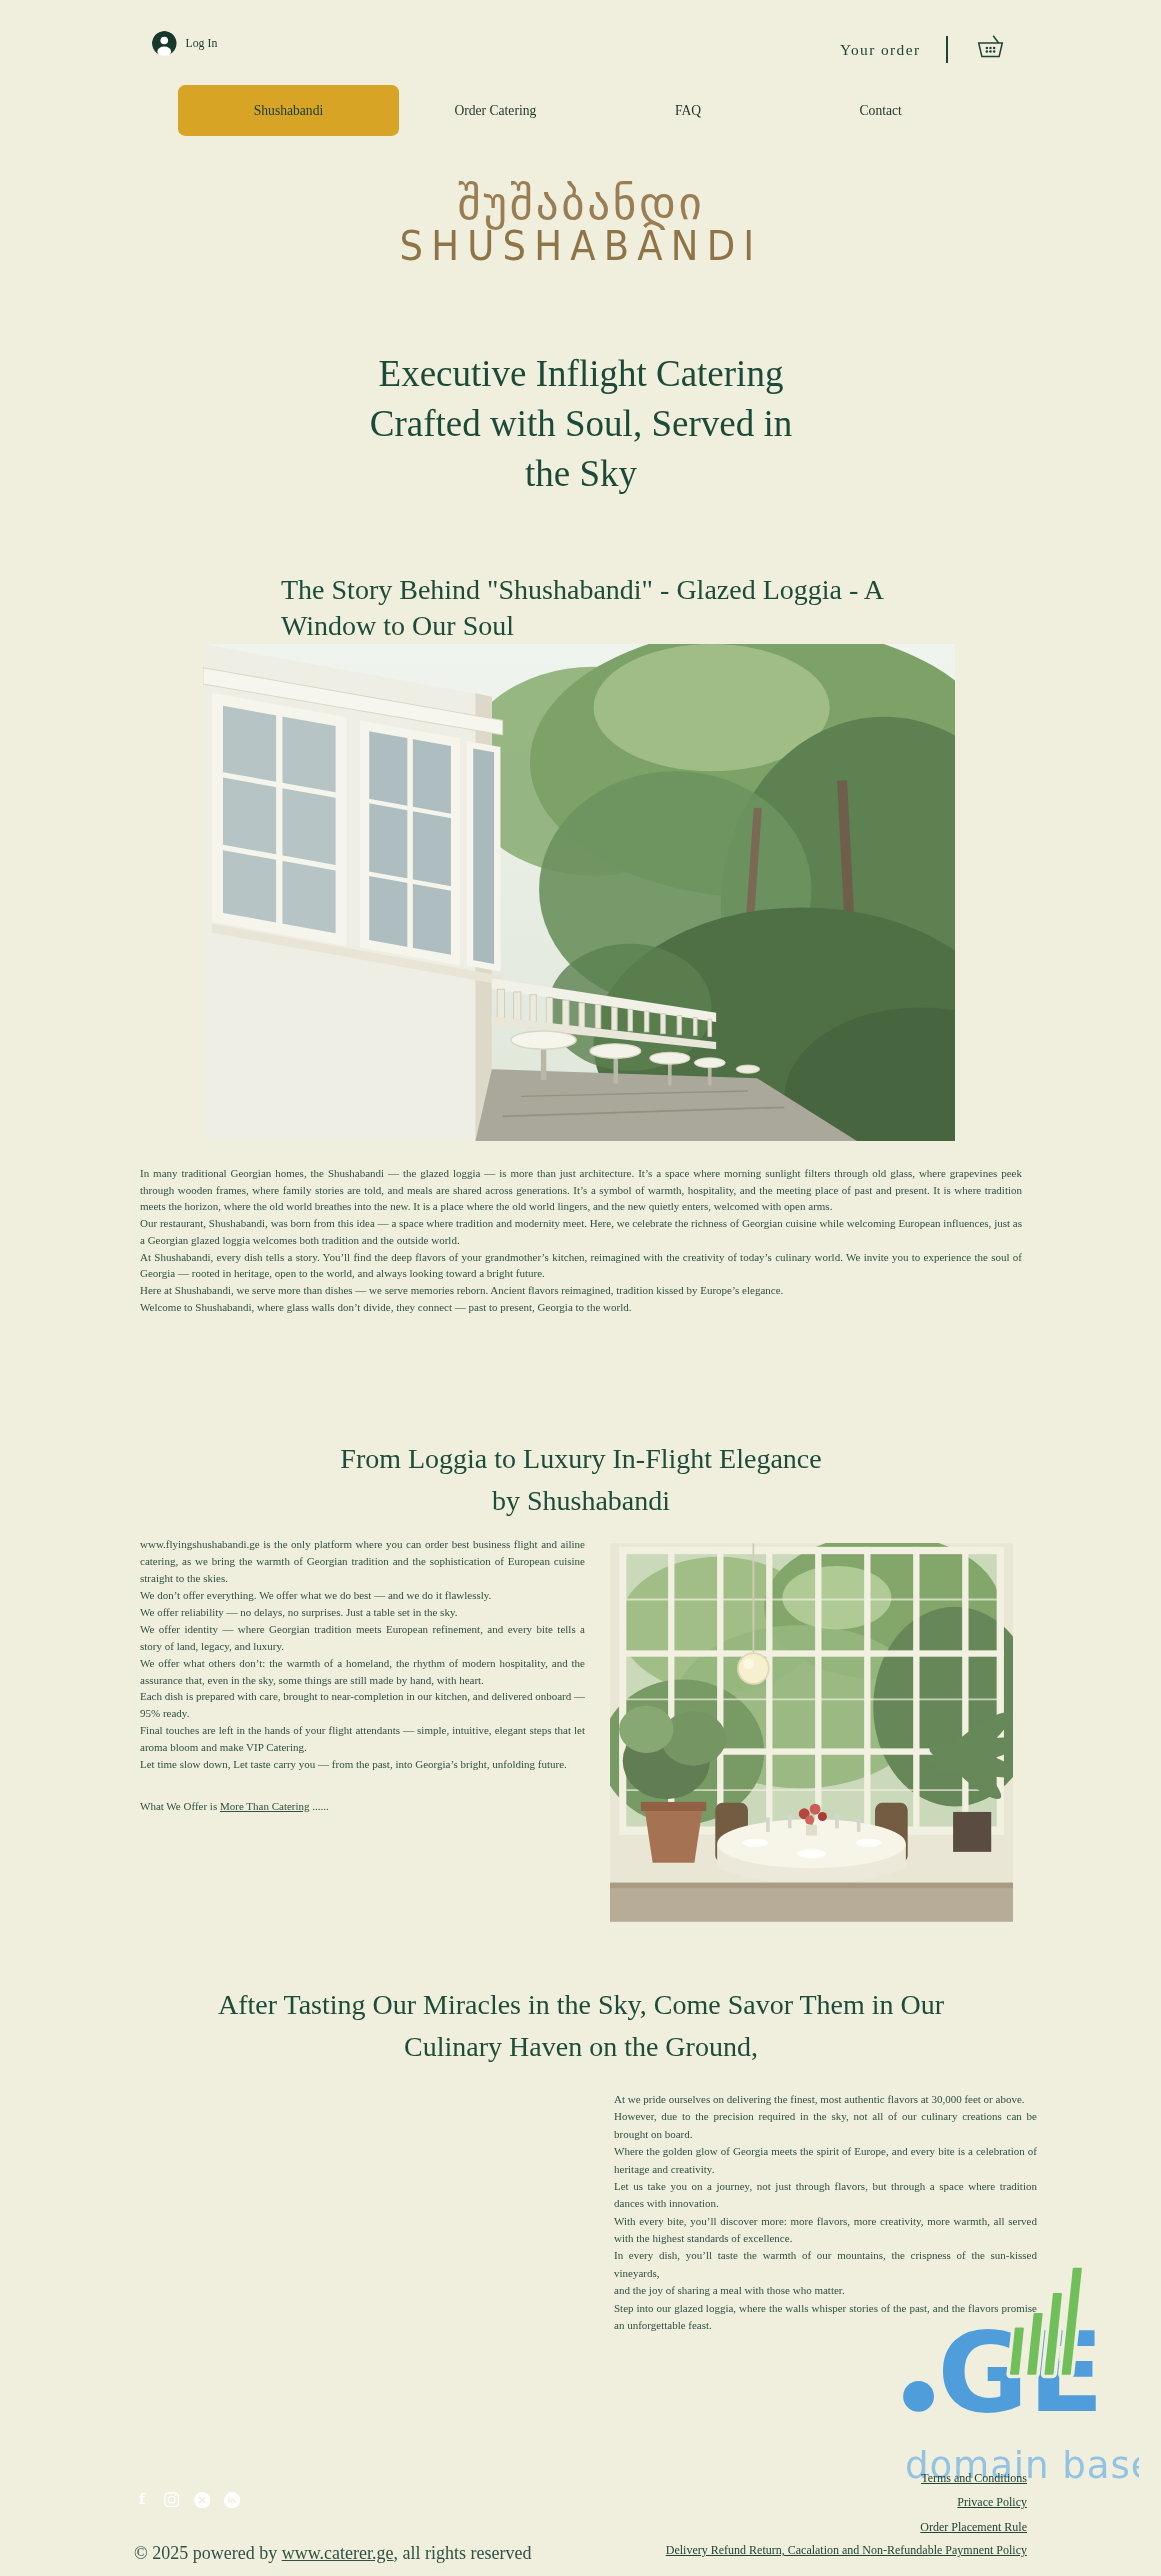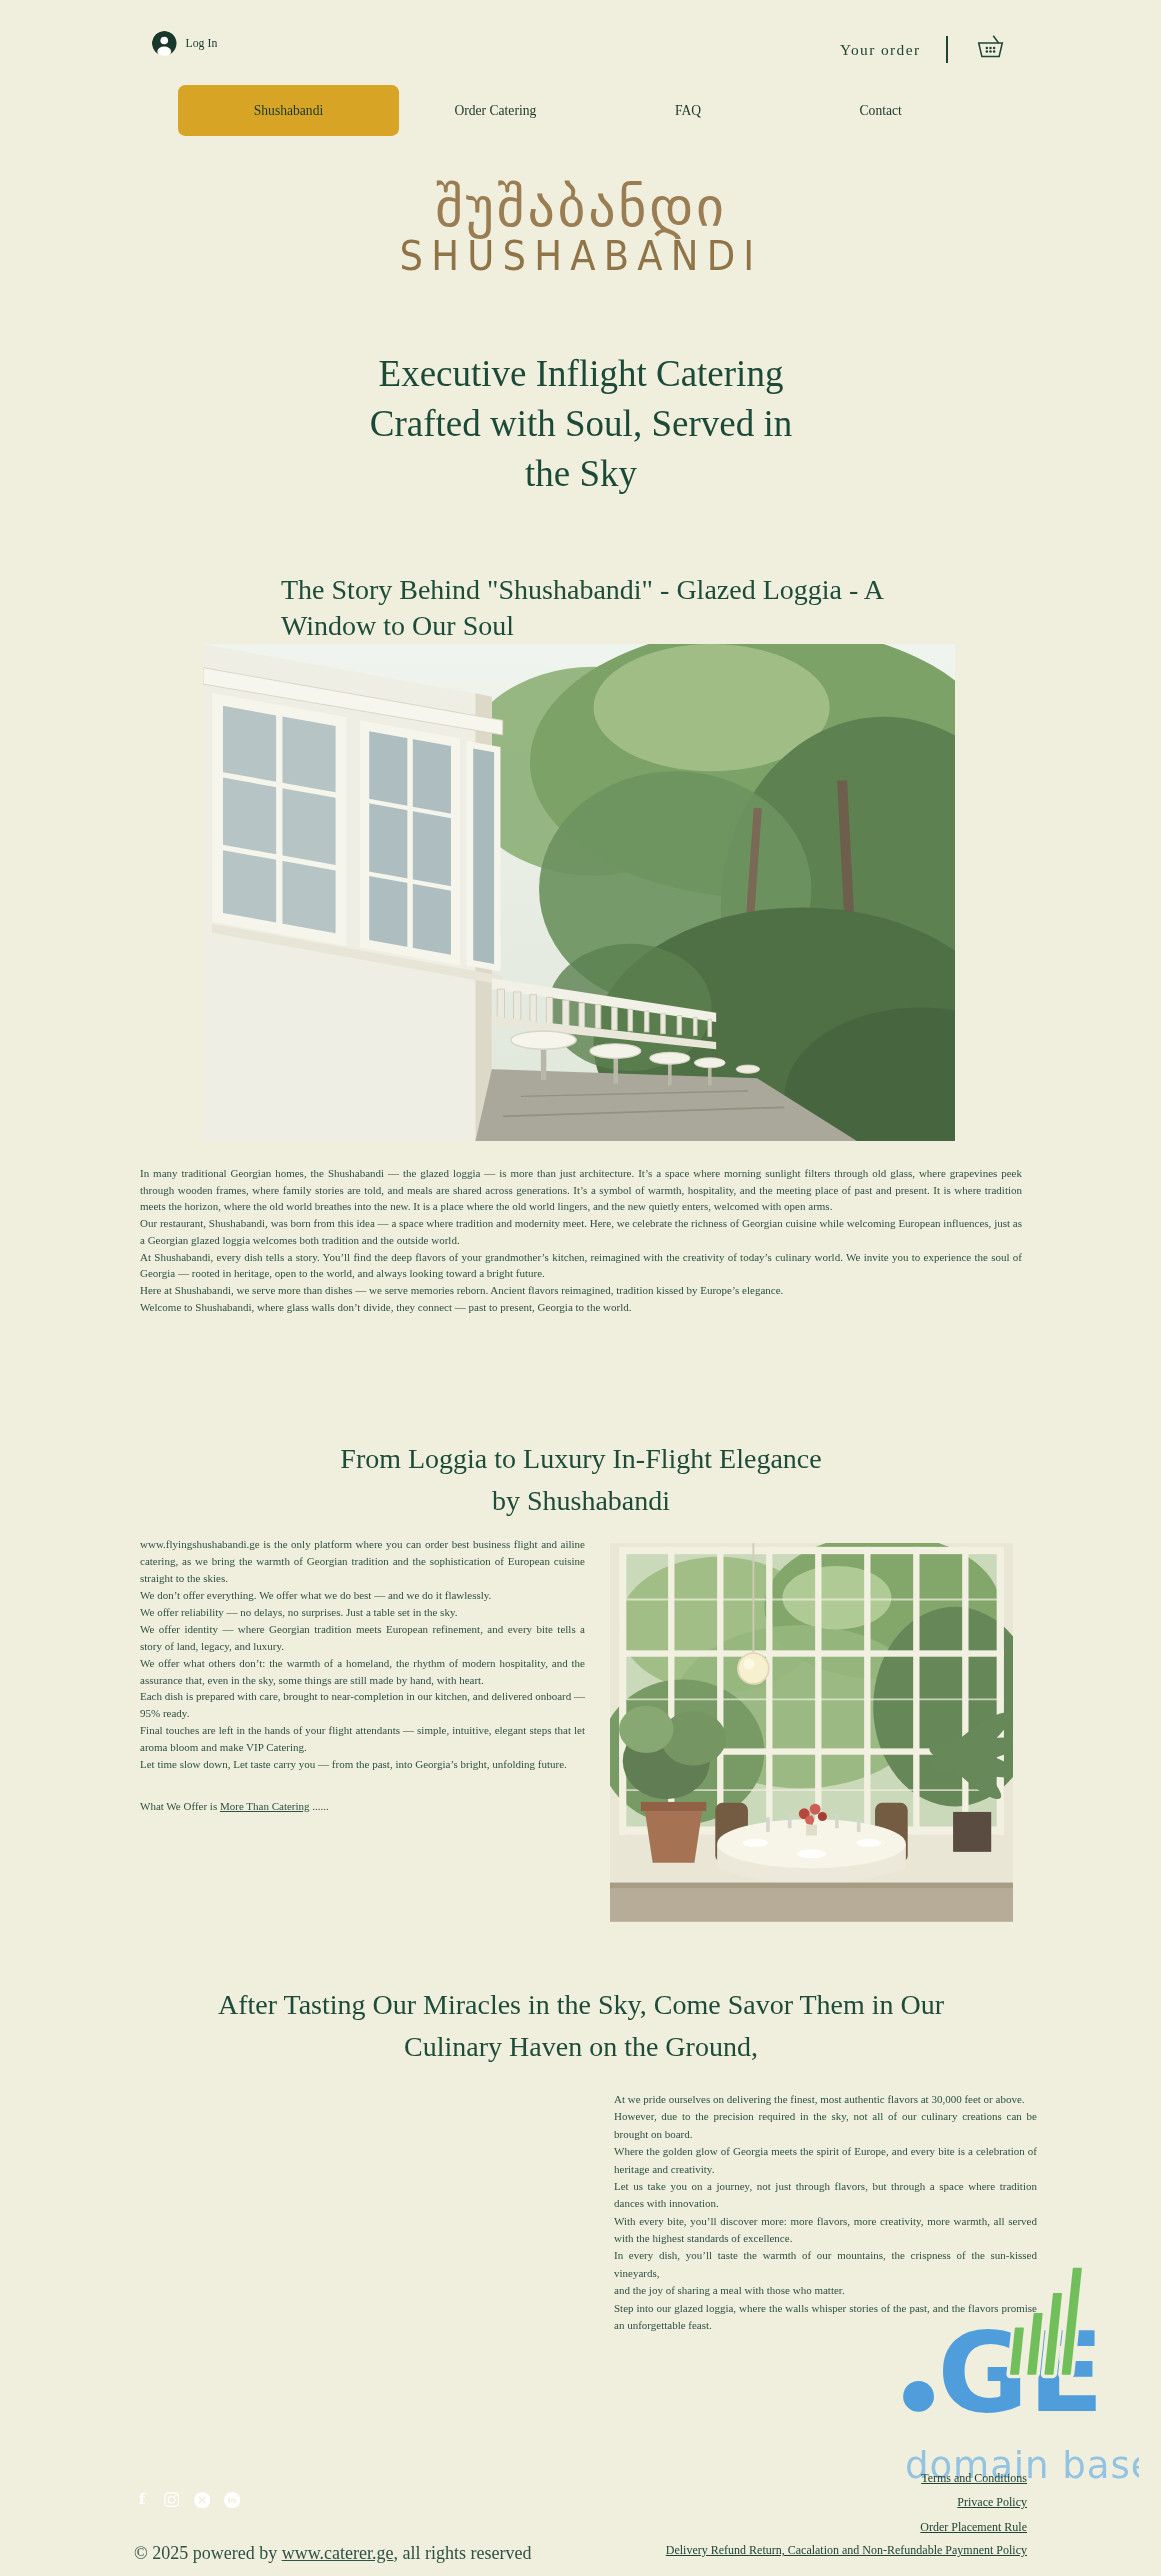--- a/index.html
+++ b/index.html
@@ -14,21 +14,21 @@
   .order-label{font-size:15.4px;letter-spacing:1.4px;color:#1e4434;}
   .order-sep{width:1.8px;height:27px;background:#1e4434;}
 
   
   .nav{position:absolute;left:178px;top:85px;width:799px;height:51px;display:flex;align-items:stretch;z-index:2;}
   .nav-tab{flex:1;display:flex;align-items:center;justify-content:center;font-size:13.6px;color:#20392c;cursor:pointer;}
   .nav-tab.active{flex:0 0 221px;background:#d7a425;border-radius:7.3px;color:#173c2e;}
 
   
   .logo{position:absolute;left:0;right:0;top:180px;text-align:center;z-index:1;}
-  .logo-ka{font-family:"DejaVu Sans",sans-serif;font-size:54px;line-height:1.05;color:#9a7d52;letter-spacing:2.7px;}
+  .logo-ka{font-family:"DejaVu Sans",sans-serif;font-size:45px;line-height:1.05;color:#9a7d52;letter-spacing:2.7px;}
   .logo-en{font-family:"DejaVu Sans",sans-serif;font-size:37px;line-height:1.1;color:#8f7448;letter-spacing:8.2px;transform:scaleY(1.08);}
 
   
   .hero-title{position:absolute;left:0;right:0;top:349px;text-align:center;font-size:37px;line-height:1.35;color:#1c4a38;z-index:1;}
   .sec-heading{position:absolute;color:#1d4d3a;font-size:28px;line-height:1.4;z-index:1;}
   .story-heading{left:281px;top:572px;width:635px;text-align:left;line-height:1.3;}
   .loggia-heading{left:0;right:0;top:1438px;text-align:center;line-height:1.5;}
   .ground-heading{left:0;right:0;top:1984px;text-align:center;line-height:1.5;}
 
   

